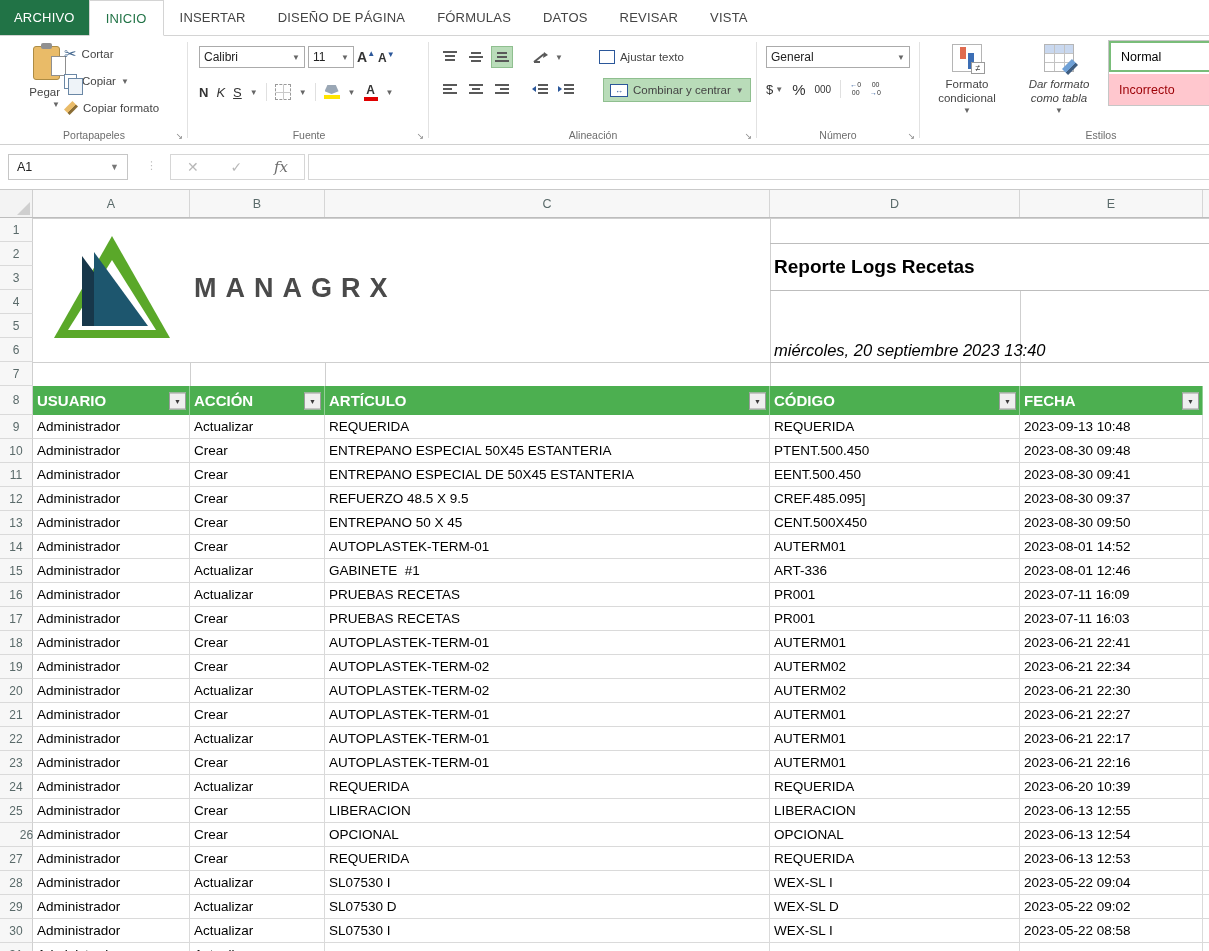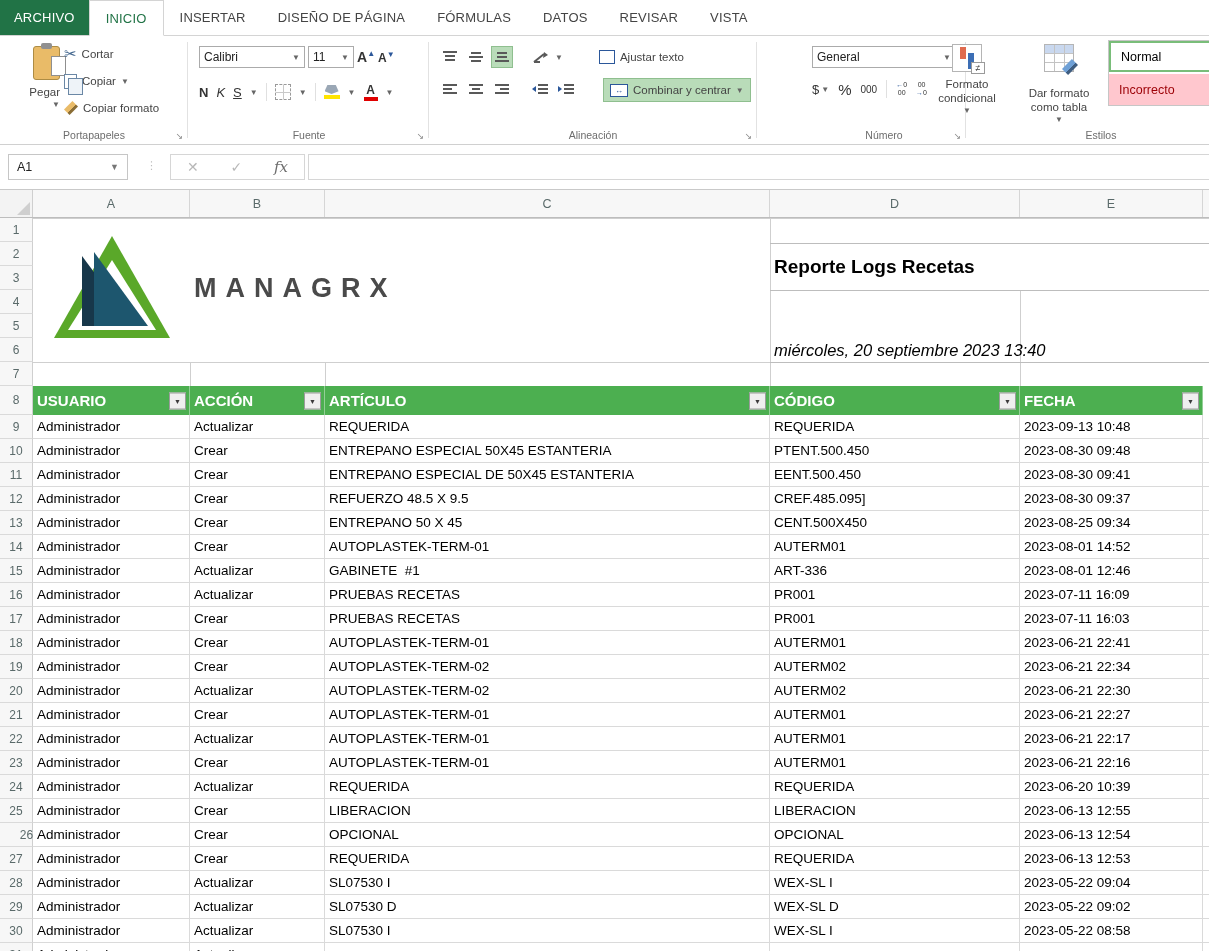--- a/index.html
+++ b/index.html
@@ -61,21 +61,21 @@
   .al-row2 { position:absolute; left:10px; top:42px; display:flex; gap:4px; align-items:center; }
   .al-ic { width:22px; height:22px; display:flex; align-items:center; justify-content:center; border:1px solid transparent; }
   .al-ic.sel { background:#b9dcb9; border-color:#8fbf8f; }
   .al-ic svg { display:block; }
   .wrap-btn, .merge-btn { display:flex; align-items:center; gap:5px; padding:0 6px; height:24px; white-space:nowrap; }
   .merge-btn { background:#b9dcb9; border:1px solid #8fbf8f; }
   .ic-wrap { width:16px; height:14px; border:1px solid #2b579a; position:relative; background:#fff; }
   .ic-merge { width:18px; height:13px; border:1px solid #2b579a; background:#fff; display:flex; align-items:center; justify-content:center; color:#2b579a; font-size:8px; }
 
   
-  .g-num { left:802px; width:164px; }
+  .g-num { left:756px; width:164px; }
   .num-row1 { position:absolute; left:10px; top:10px; }
   .num-row2 { position:absolute; left:10px; top:44px; display:flex; gap:9px; align-items:center; }
   .num-cmd { font-size:13px; color:#333; display:flex; align-items:center; gap:2px; }
   .dec { font-size:7px; line-height:1.1; color:#333; text-align:center; }
   .dec .arr { color:#2b579a; }
 
   
   .g-styles { left:921px; width:288px; }
   .big-cmd { position:absolute; top:8px; width:88px; display:flex; flex-direction:column; align-items:center; text-align:center; line-height:1.25; }
   .big-cmd .dd { font-size:8px; color:#666; }
@@ -353,21 +353,21 @@
             <span class="b2"></span>
             <span class="neq">≠</span>
           </span>
         <span style="margin-top:5px;">Formato condicional</span>
         <span class="dd">▼</span>
       </div>
       <div class="big-cmd" style="left:94px;">
         <span class="ic-fat">
             <span class="brsh"></span>
           </span>
-        <span style="margin-top:14px;">Dar formato como tabla</span>
+        <span style="margin-top:5px;font-style:italic;">Dar formato como tabla</span>
         <span class="dd">▼</span>
       </div>
       <div class="gallery">
         <div class="chip normal">Normal</div>
         <div class="chip incorrect">Incorrecto</div>
       </div>
       <div class="group-label" style="left:120px;right:auto;width:120px;">Estilos</div>
     </div>
   </div>
 
@@ -497,21 +497,21 @@
           <div class="cell" style="width: 250px;">CREF.485.095]</div>
           <div class="cell" style="width: 183px;">2023-08-30 09:37</div>
           <div class="row-filler"></div>
         </div>
         <div class="grid-row">
           <div class="rowhdr" style="height: 24px;">13</div>
           <div class="cell" style="width: 157px;">Administrador</div>
           <div class="cell" style="width: 135px;">Crear</div>
           <div class="cell" style="width: 445px;">ENTREPANO 50 X 45</div>
           <div class="cell" style="width: 250px;">CENT.500X450</div>
-          <div class="cell" style="width: 183px;">2023-08-25 09:34</div>
+          <div class="cell" style="width: 183px;">2023-08-30 09:50</div>
           <div class="row-filler"></div>
         </div>
         <div class="grid-row">
           <div class="rowhdr" style="height: 24px;">14</div>
           <div class="cell" style="width: 157px;">Administrador</div>
           <div class="cell" style="width: 135px;">Crear</div>
           <div class="cell" style="width: 445px;">AUTOPLASTEK-TERM-01</div>
           <div class="cell" style="width: 250px;">AUTERM01</div>
           <div class="cell" style="width: 183px;">2023-08-01 14:52</div>
           <div class="row-filler"></div>

